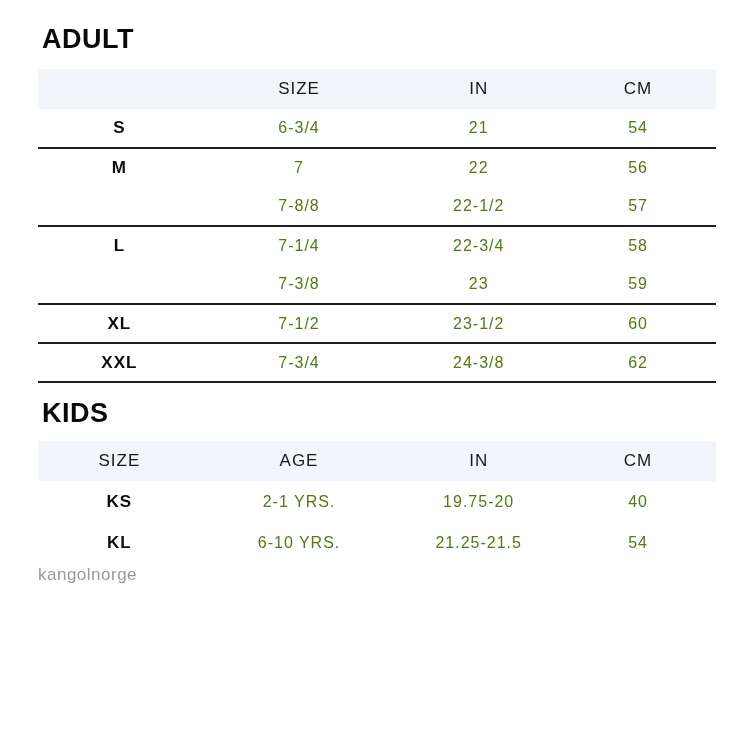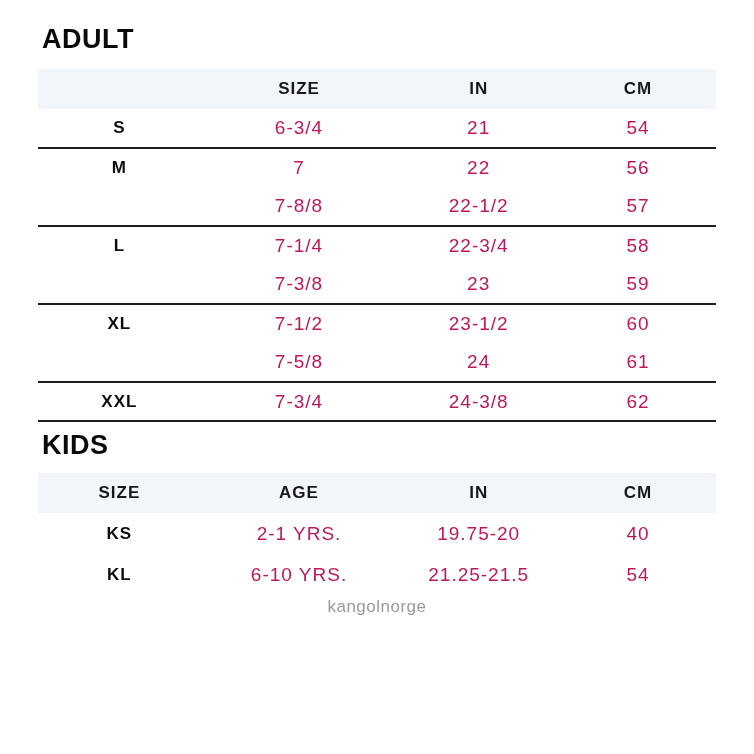--- a/index.html
+++ b/index.html
@@ -16,59 +16,58 @@
     overflow: hidden;
   }
   .section-title {
     font-size: 27px;
     font-weight: 800;
     letter-spacing: 0.5px;
     color: #0a0a0a;
     margin: 0 0 16px 4px;
     line-height: 1;
   }
-  .kids-title { margin-top: 10px; margin-bottom: 14px; }
+  .kids-title { margin-top: 17px; margin-bottom: 14px; }
   table {
     width: 100%;
     border-collapse: collapse;
     table-layout: fixed;
   }
   col.c1 { width: 24%; }
   col.c2 { width: 29%; }
   col.c3 { width: 24%; }
   col.c4 { width: 23%; }
   thead th {
     background: #f2f5f9;
     height: 40px;
     font-size: 17px;
-    font-weight: 700;
+    font-weight: 400;
     letter-spacing: 1px;
     color: #16181c;
     vertical-align: middle;
   }
   td {
     height: 39px;
     text-align: center;
     vertical-align: middle;
-    font-size: 19px;
+    font-size: 16px;
     font-weight: 400;
     letter-spacing: 1px;
-    color: #be185d;
+    color: #4d7c0f;
   }
   td.size-label {
     font-size: 17px;
     font-weight: 800;
     letter-spacing: 1px;
     color: #0d0d0d;
   }
   tbody.size-group { border-bottom: 2px solid #1f1f1f; }
   .kids-table td { height: 41px; }
   .adult-table thead th:first-child { background: #f2f5f9; }
   .footer {
-    text-align: center;
     font-size: 17px;
     letter-spacing: 0.5px;
     color: #9a9a9a;
     margin-top: 2px;
   }
 </style>
 </head>
 <body>
 
 <div class="page">
@@ -130,26 +129,20 @@
       </tr>
     </tbody>
 
     <tbody class="size-group">
       <tr>
         <td class="size-label">XL</td>
         <td>7-1/2</td>
         <td>23-1/2</td>
         <td>60</td>
       </tr>
-      <tr>
-        <td class="size-label"></td>
-        <td>7-5/8</td>
-        <td>24</td>
-        <td>61</td>
-      </tr>
     </tbody>
 
     <tbody class="size-group">
       <tr>
         <td class="size-label">XXL</td>
         <td>7-3/4</td>
         <td>24-3/8</td>
         <td>62</td>
       </tr>
     </tbody>

